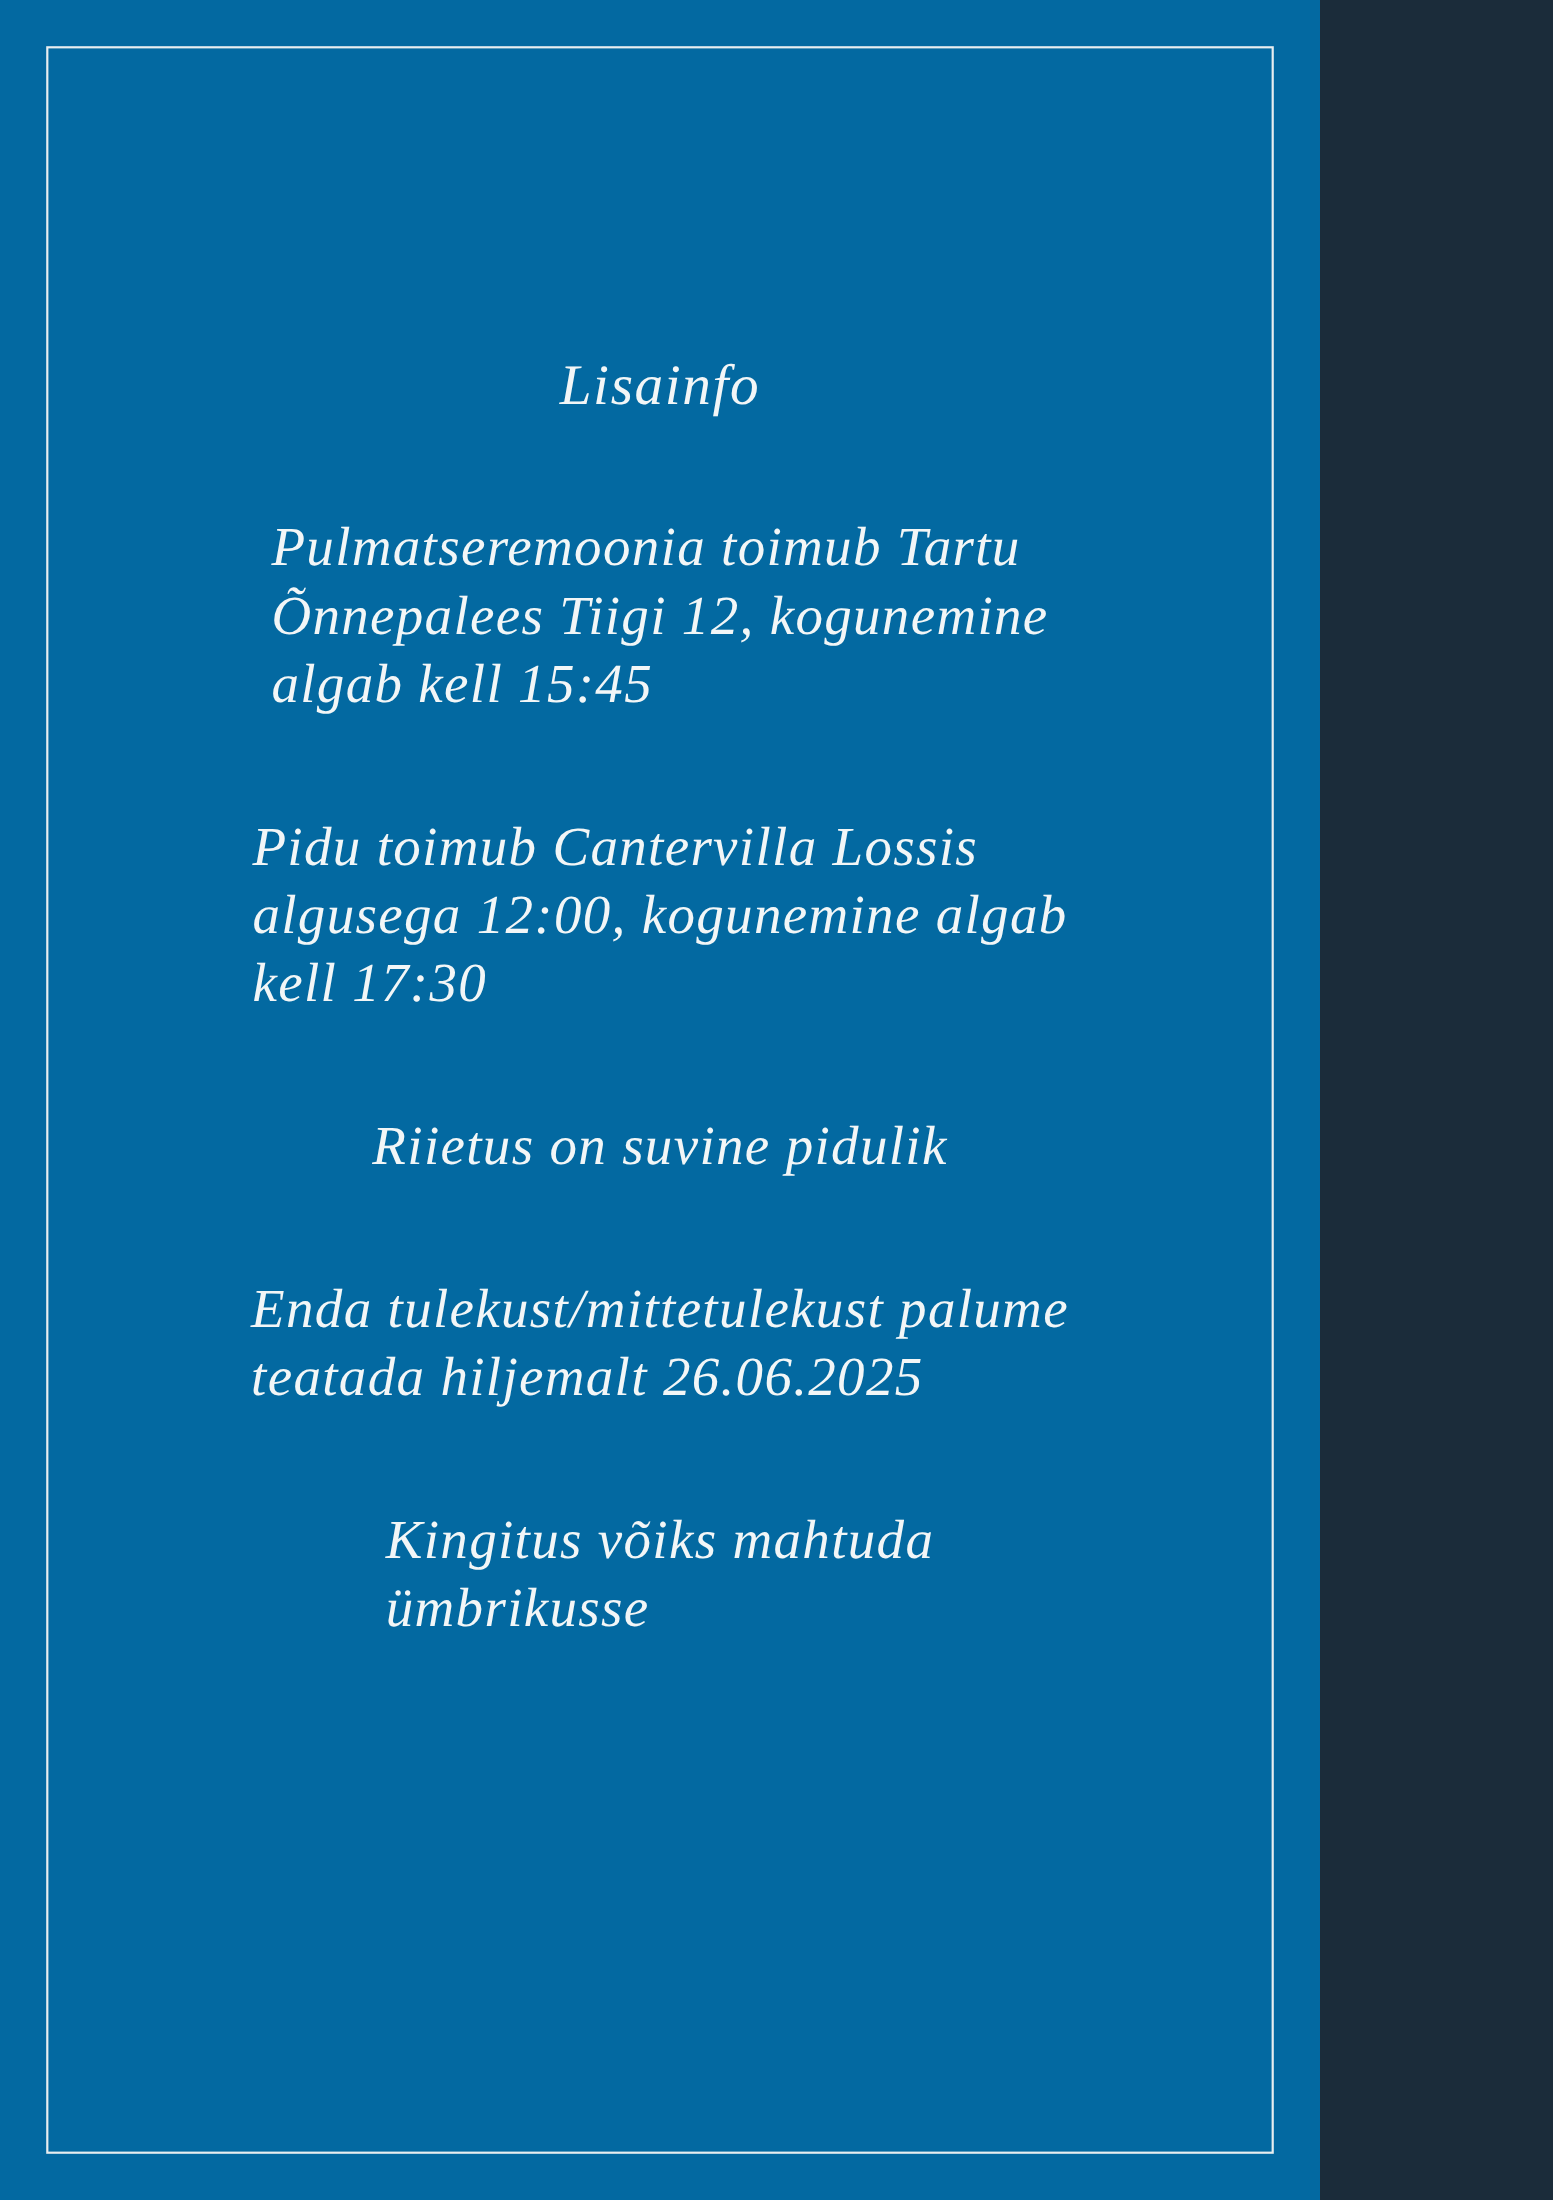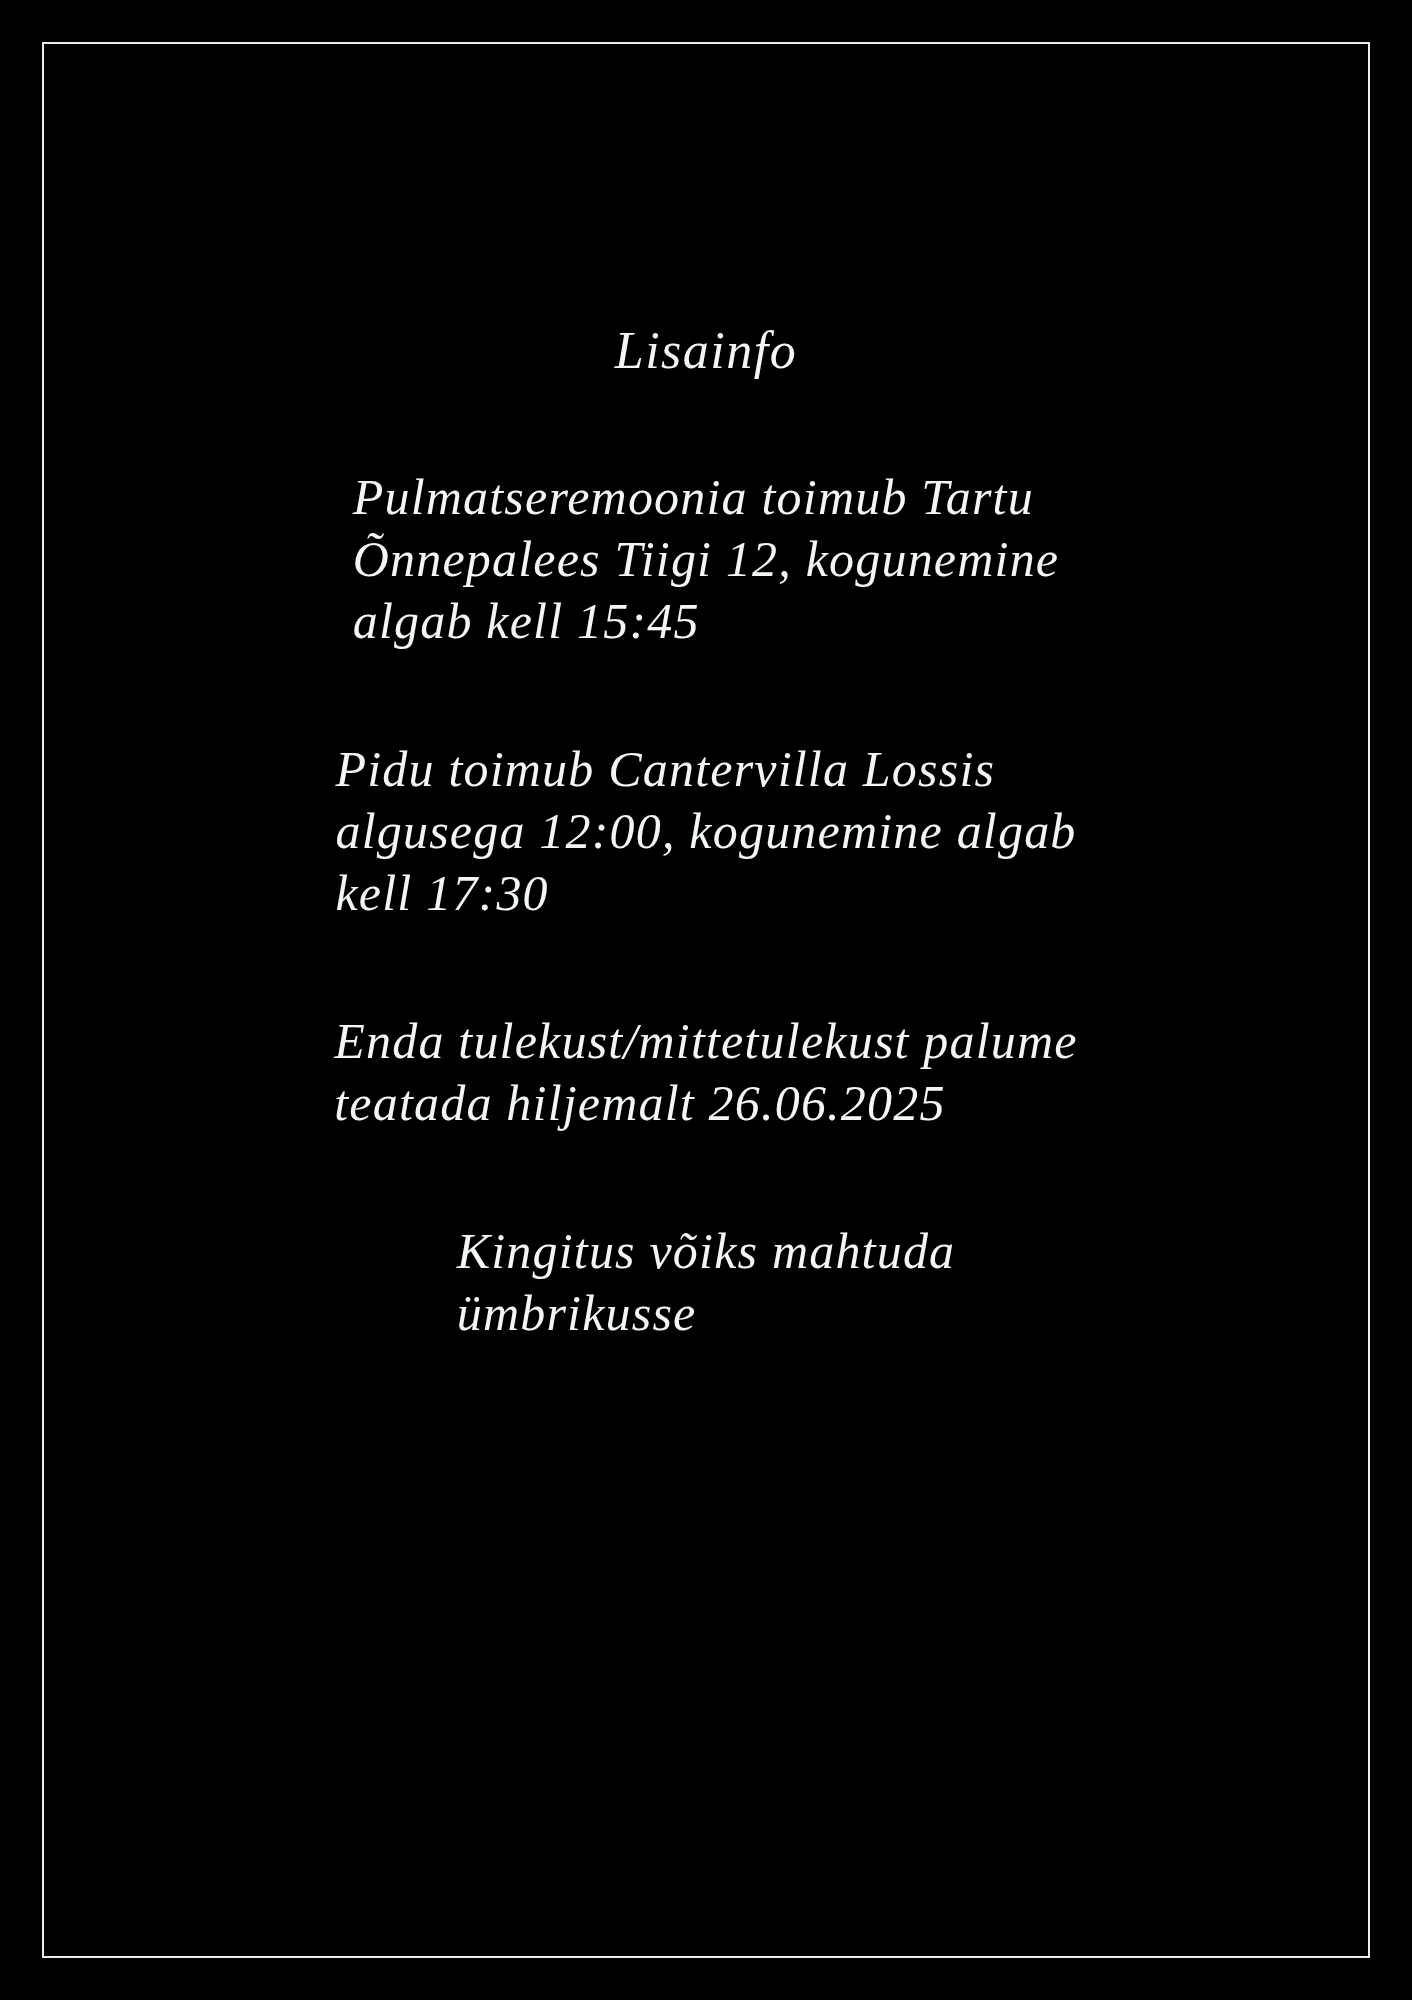--- a/index.html
+++ b/index.html
@@ -8,23 +8,23 @@
     background: #1b2c3a;
   }
   body {
     width: 1412px;
     height: 2000px;
     overflow: hidden;
     font-family: "Liberation Serif", serif;
   }
   .card {
     position: relative;
-    width: 1412px;
+    width: 1200px;
     height: 2000px;
-    background: #000000;
+    background: #0369a1;
     box-sizing: border-box;
   }
   .frame {
     position: absolute;
     left: 42px;
     top: 42px;
     right: 42px;
     bottom: 42px;
     border: 2px solid #e8eef0;
     box-sizing: border-box;
@@ -79,18 +79,19 @@
 
   <div class="content">
     <h1 class="heading">Lisainfo</h1>
 
     <p class="para wide">Pulmatseremoonia toimub Tartu
 Õnnepalees Tiigi 12, kogunemine
 algab kell 15:45</p>
     <p class="para wide">Pidu toimub Cantervilla Lossis
 algusega 12:00, kogunemine algab
 kell 17:30</p>
+    <p class="para narrow">Riietus on suvine pidulik</p>
     <p class="para wide">Enda tulekust/mittetulekust palume
 teatada hiljemalt 26.06.2025</p>
     <p class="para narrow">Kingitus võiks mahtuda
 ümbrikusse</p>
   </div>
 </div>
 
 </body></html>

